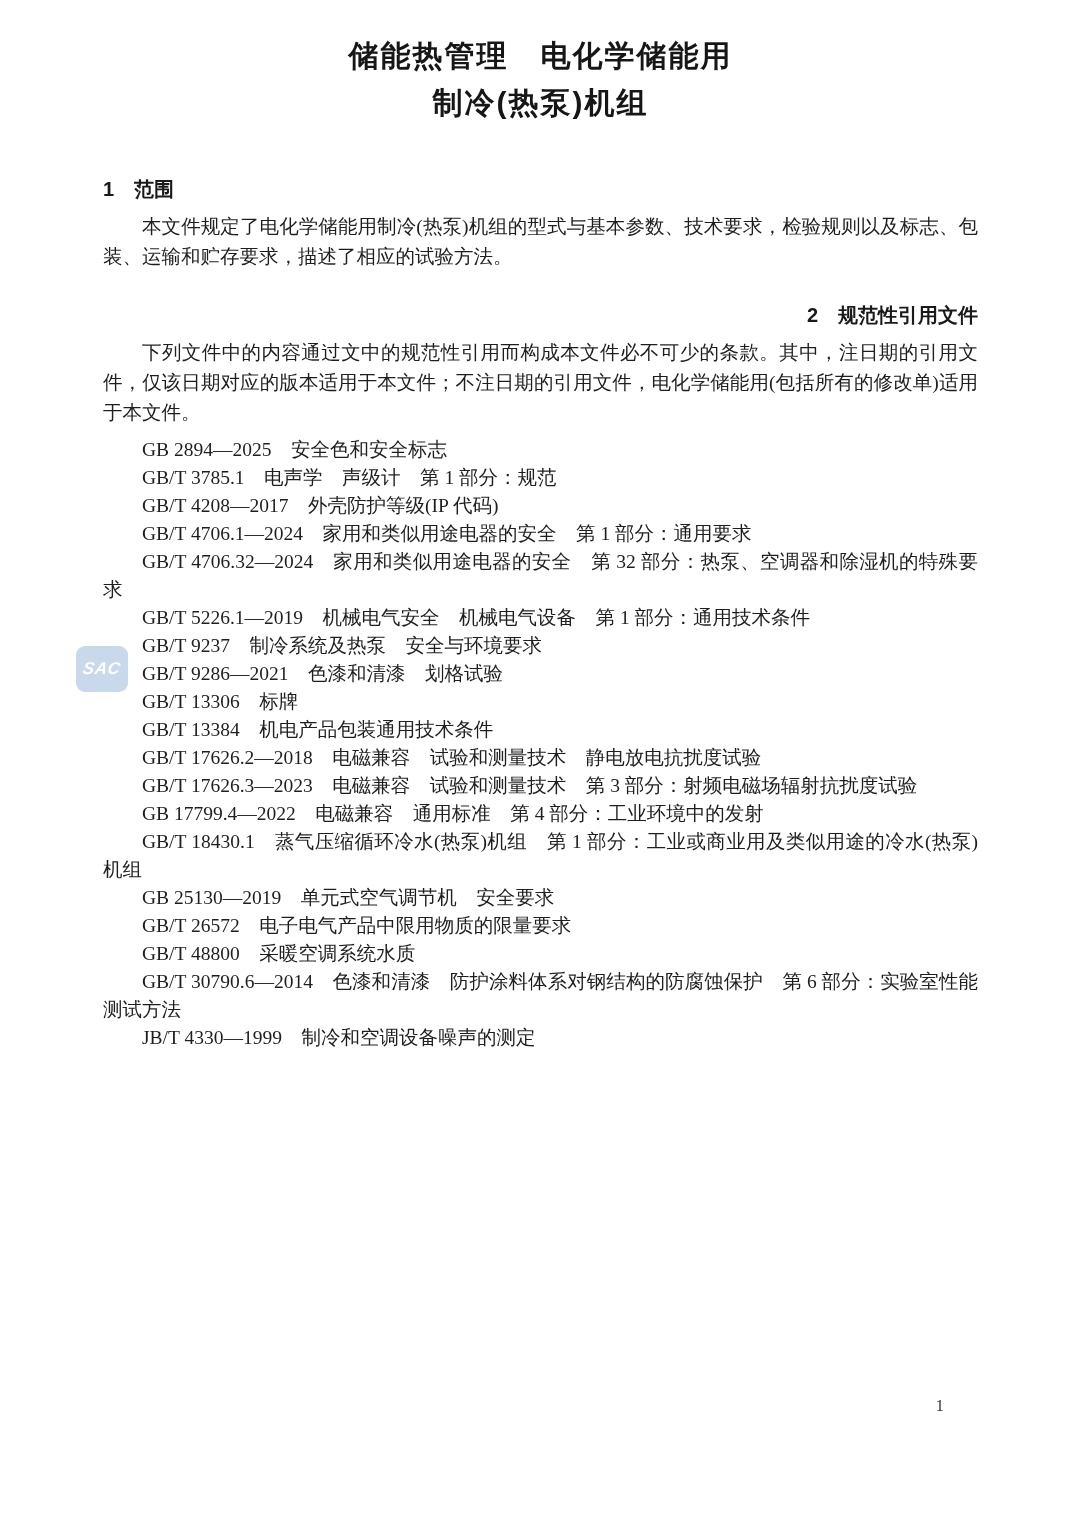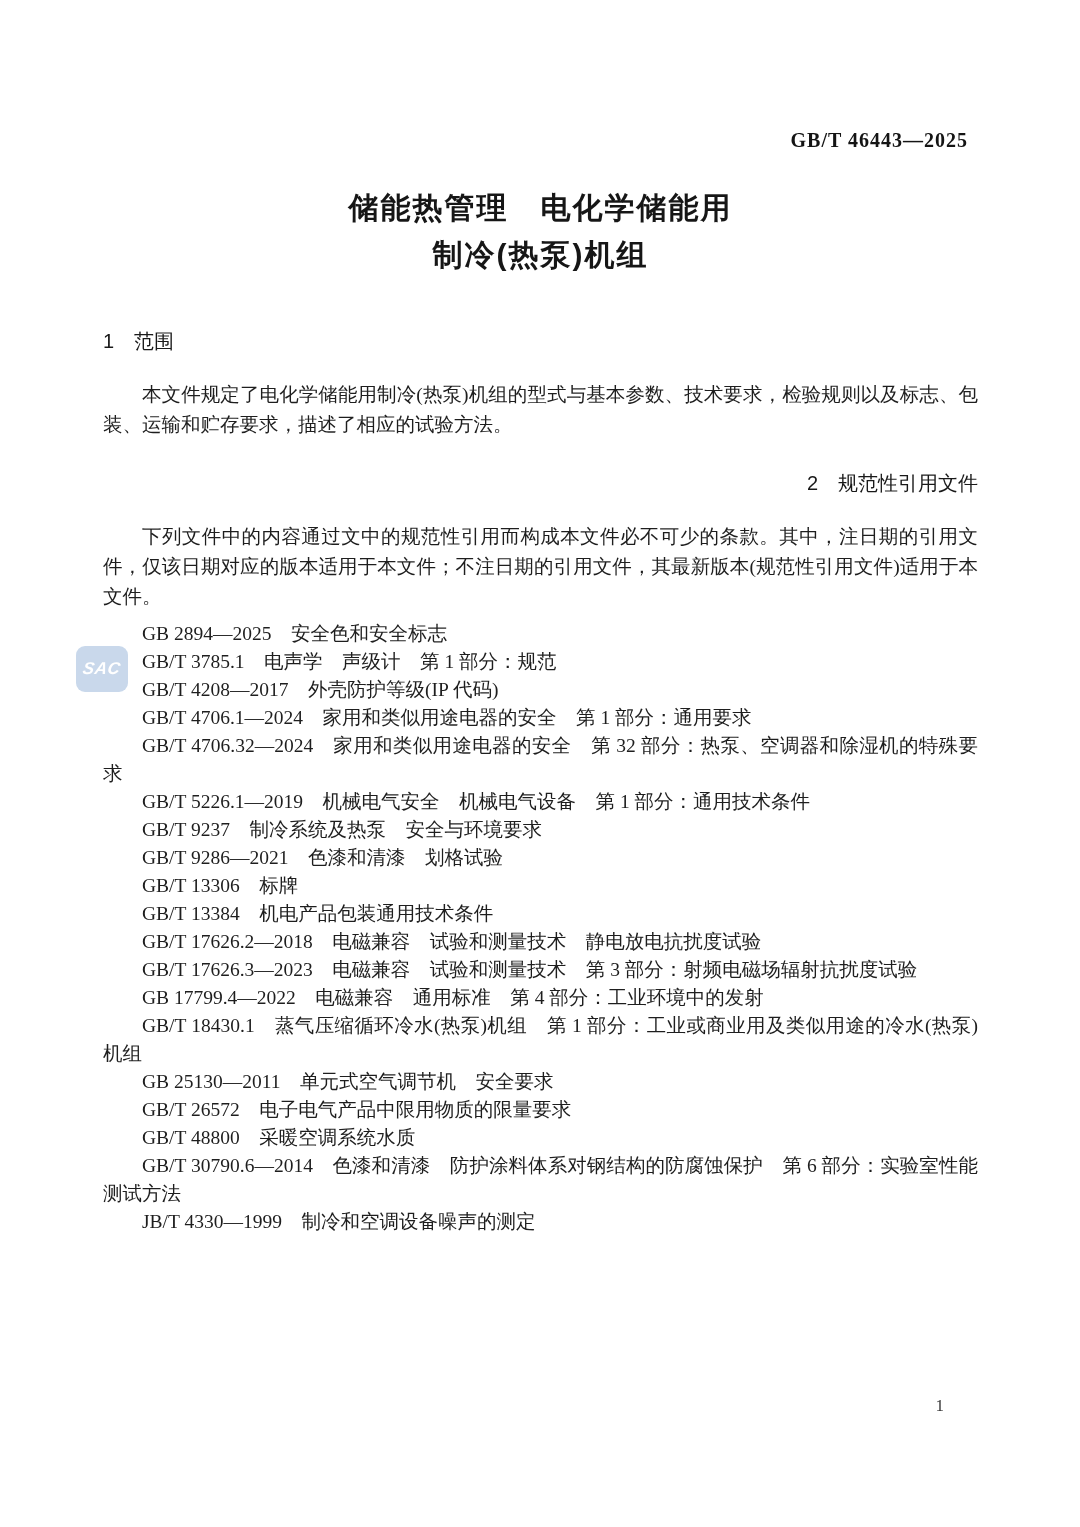--- a/index.html
+++ b/index.html
@@ -38,35 +38,35 @@
     text-align: center;
     font-family: "Liberation Sans", "DejaVu Sans", sans-serif;
     font-weight: bold;
     font-size: 30px;
     line-height: 47px;
     letter-spacing: 2px;
     color: #161616;
   }
   .section-heading {
     font-family: "Liberation Sans", "DejaVu Sans", sans-serif;
-    font-weight: normal;
+    font-weight: bold;
     font-size: 20px;
     line-height: 26px;
     color: #191919;
   }
   .heading-1 { margin-top: 50px; }
   .heading-2 { margin-top: 30px; text-align: right; }
   .para {
     font-size: 19.5px;
     line-height: 30px;
     text-align: justify;
     text-indent: 2em;
     color: #1e1e1e;
   }
-  .para.first { margin-top: 26px; }
+  .para.first { margin-top: 10px; }
   .refs { margin-top: 8px; }
   .ref {
     font-size: 19.5px;
     line-height: 28px;
     text-align: justify;
     text-indent: 2em;
     color: #1e1e1e;
   }
   .page-number {
     position: absolute;
@@ -104,51 +104,50 @@
 <body>
 
 <div class="page">
 
   <div class="watermark">
     <span>SAC</span>
   </div>
 
   <div class="content">
 
-    <div class="doc-code">GB/T 46443—2025</div>
 
     <div class="doc-title">
       <div>储能热管理　电化学储能用</div>
       <div>制冷(热泵)机组</div>
     </div>
 
     <div class="section-heading heading-1">1　范围</div>
 
     <div class="para first">本文件规定了电化学储能用制冷(热泵)机组的型式与基本参数、技术要求，检验规则以及标志、包装、运输和贮存要求，描述了相应的试验方法。</div>
 
     <div class="section-heading heading-2">2　规范性引用文件</div>
 
-    <div class="para first">下列文件中的内容通过文中的规范性引用而构成本文件必不可少的条款。其中，注日期的引用文件，仅该日期对应的版本适用于本文件；不注日期的引用文件，其最新版本(规范性引用文件)适用于本文件。</div>
+    <div class="para first">下列文件中的内容通过文中的规范性引用而构成本文件必不可少的条款。其中，注日期的引用文件，仅该日期对应的版本适用于本文件；不注日期的引用文件，电化学储能用(包括所有的修改单)适用于本文件。</div>
 
     <div class="refs">
       <div class="ref">GB 2894—2025　安全色和安全标志</div>
       <div class="ref">GB/T 3785.1　电声学　声级计　第 1 部分：规范</div>
       <div class="ref">GB/T 4208—2017　外壳防护等级(IP 代码)</div>
       <div class="ref">GB/T 4706.1—2024　家用和类似用途电器的安全　第 1 部分：通用要求</div>
       <div class="ref">GB/T 4706.32—2024　家用和类似用途电器的安全　第 32 部分：热泵、空调器和除湿机的特殊要求</div>
       <div class="ref">GB/T 5226.1—2019　机械电气安全　机械电气设备　第 1 部分：通用技术条件</div>
       <div class="ref">GB/T 9237　制冷系统及热泵　安全与环境要求</div>
       <div class="ref">GB/T 9286—2021　色漆和清漆　划格试验</div>
       <div class="ref">GB/T 13306　标牌</div>
       <div class="ref">GB/T 13384　机电产品包装通用技术条件</div>
       <div class="ref">GB/T 17626.2—2018　电磁兼容　试验和测量技术　静电放电抗扰度试验</div>
       <div class="ref">GB/T 17626.3—2023　电磁兼容　试验和测量技术　第 3 部分：射频电磁场辐射抗扰度试验</div>
       <div class="ref">GB 17799.4—2022　电磁兼容　通用标准　第 4 部分：工业环境中的发射</div>
       <div class="ref">GB/T 18430.1　蒸气压缩循环冷水(热泵)机组　第 1 部分：工业或商业用及类似用途的冷水(热泵)机组</div>
-      <div class="ref">GB 25130—2011　单元式空气调节机　安全要求</div>
+      <div class="ref">GB 25130—2019　单元式空气调节机　安全要求</div>
       <div class="ref">GB/T 26572　电子电气产品中限用物质的限量要求</div>
       <div class="ref">GB/T 48800　采暖空调系统水质</div>
       <div class="ref">GB/T 30790.6—2014　色漆和清漆　防护涂料体系对钢结构的防腐蚀保护　第 6 部分：实验室性能测试方法</div>
       <div class="ref">JB/T 4330—1999　制冷和空调设备噪声的测定</div>
     </div>
 
   </div>
 
   <div class="page-number">1</div>
 

